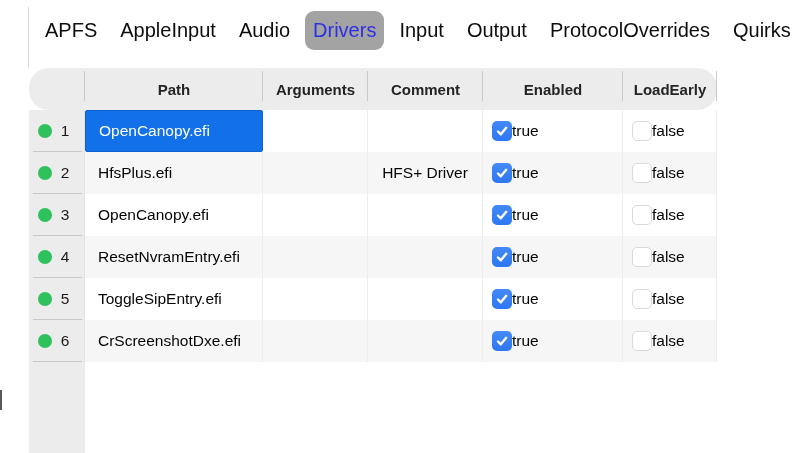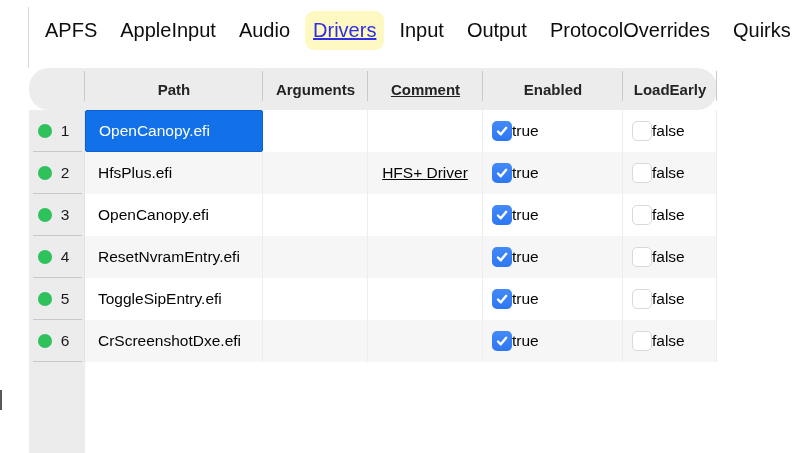--- a/index.html
+++ b/index.html
@@ -26,36 +26,36 @@
   
   .tabbar {
     position: absolute; left: 0; top: 11px; height: 39px;
     padding-left: 37px; display: flex; align-items: center; gap: 7px;
     white-space: nowrap;
   }
   .tab {
     padding: 0 8px; height: 39px; line-height: 39px;
     font-size: 20px; color: #0d0d0d; border-radius: 9px; cursor: default;
   }
-  .tab.selected { background: #fef9c3; color: #2e2ee4; text-decoration: underline; }
+  .tab.selected { background: #a3a3a3; color: #2e2ee4; }
 
   
   .table { position: absolute; left: 29px; top: 68px; width: 688px; }
   .hrow { display: flex; height: 42px; background: #ececec; border-radius: 20px; }
   .hcell {
     position: relative; display: flex; align-items: center; justify-content: center;
     font-size: 15px; font-weight: bold; color: #242424; box-sizing: border-box;
   }
   .hcell::after {
     content: ""; position: absolute; right: 0; top: 3px; bottom: 9px; width: 1px; background: #c9c9c9;
   }
   .w-gutter { width: 56px; }
   .w-path { width: 178px; }
   .w-args { width: 105px; }
-  .w-comment { width: 115px; text-decoration: underline; }
+  .w-comment { width: 115px; }
   .w-enabled { width: 140px; }
   .w-loadearly { width: 94px; }
 
   .row { display: flex; height: 42px; background: #ffffff; }
   .row:nth-child(even) { background: #f6f6f6; }
 
   .cell {
     box-sizing: border-box; display: flex; align-items: center;
     font-size: 15.5px; color: #050505; border-right: 1px solid #ededed;
     overflow: hidden;

